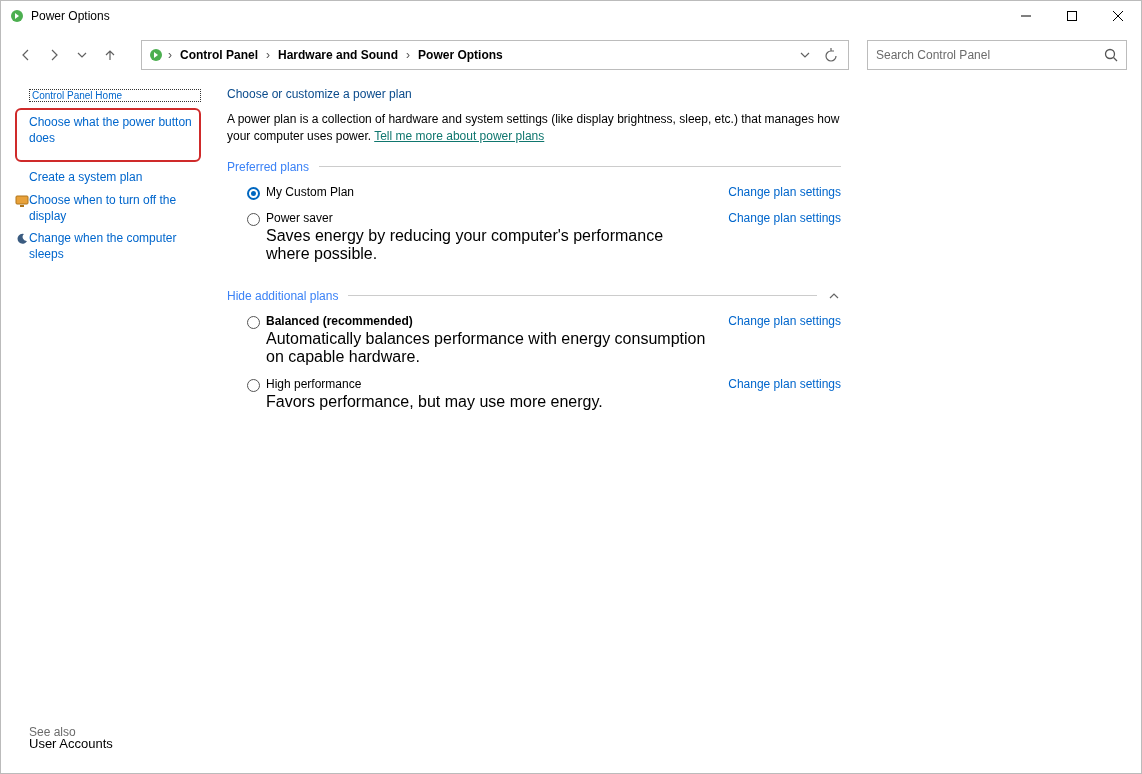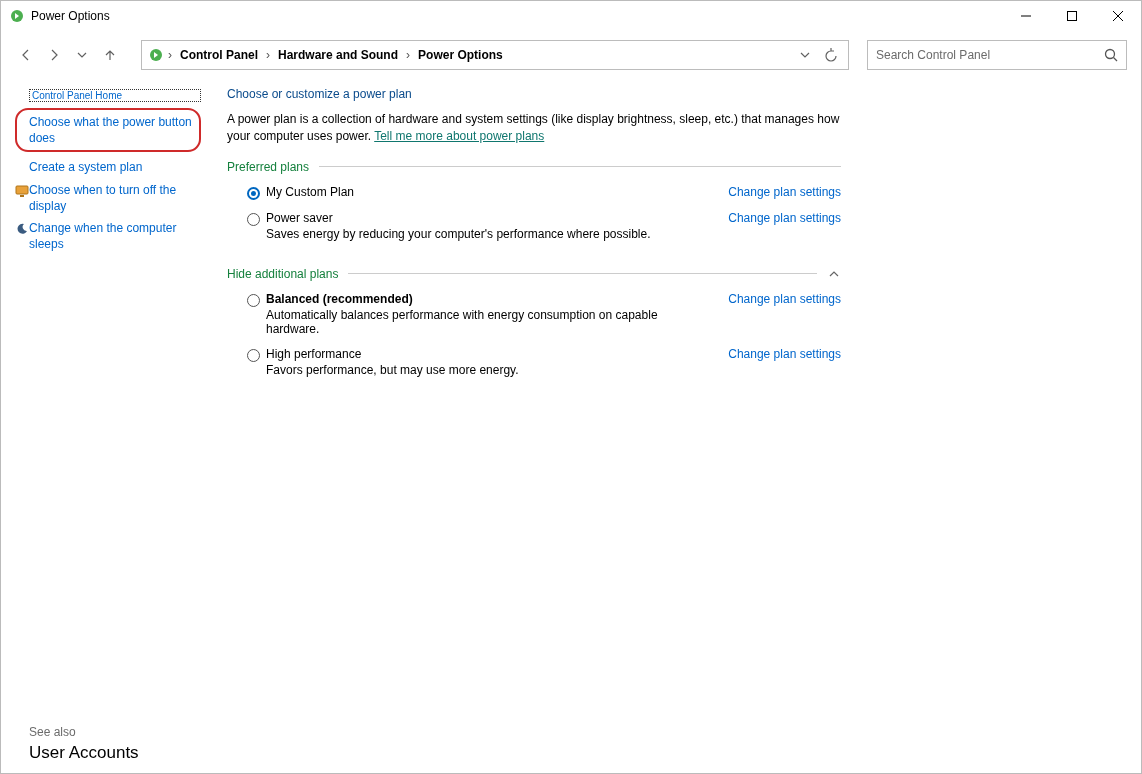--- a/index.html
+++ b/index.html
@@ -26,45 +26,45 @@
   .searchbox { width: 260px; height: 30px; border: 1px solid #bcbcbc; display:flex; align-items:center; padding:0 8px; margin-left:12px; color:#6b6b6b; }
   .searchbox .search-txt { flex:1; }
   .searchbox svg { stroke:#555;stroke-width:1.3;fill:none;}
 
   
   .body { display:flex; position:absolute; top:80px; bottom:0; left:0; right:0; }
   .sidebar { width: 210px; padding: 6px 10px 10px 14px; position:relative; }
   .sidebar a { color:#0066cc; text-decoration:none; display:block; }
   .cp-home { color:#15385e; border:1px dotted #333; display:inline-block; padding:0 2px; margin:2px 0 6px 14px; font-size:10px;}
   .side-link { padding:3px 0 3px 14px; line-height:1.35; }
-  .side-link.boxed { border:2px solid #cf2a2a; border-radius:13px; margin:4px 0; padding:4px 6px 4px 12px; }
+  .side-link.boxed { border:2px solid #cf2a2a; border-radius:6px; margin:4px 0; padding:4px 6px 14px 12px; }
   .side-link.with-icon { display:flex; padding-left:0;}
   .side-link.with-icon .ic { width:14px; flex:none; margin-top:2px;}
   .see-also { position:absolute; bottom:34px; left:28px; color:#6b6b6b; }
-  .see-also-link { position:absolute; bottom:10px; left:28px; color:#000; font-size:17px;}
+  .see-also-link { position:absolute; bottom:22px; left:28px; color:#000; font-size:13px;}
 
   .main { flex:1; padding:6px 300px 0 16px; position:relative; }
   h1.page-title { color:#0a4b8c; font-size:12px; font-weight:normal; margin-bottom:10px; }
   .intro { line-height:1.45; margin-bottom:14px; }
   .intro a { color:#0f766e; text-decoration:underline;}
 
   .section-row { display:flex; align-items:center; gap:10px; margin:6px 0 8px 0;}
-  .section-row .label { color:#15803d; white-space:nowrap; }
+  .section-row .label { color:#3b82f6; white-space:nowrap; }
   .section-row .rule { flex:1; height:1px; background:#ccc;}
   .section-row .chev { width:14px;height:14px; display:flex;align-items:center;justify-content:center;}
   .section-row .chev svg{stroke:#666;stroke-width:1.2;fill:none;}
 
   .plan { display:flex; align-items:flex-start; padding:3px 0 8px 20px; }
   .plan .radio { width:13px;height:13px;border:1px solid #555;border-radius:50%;margin-top:2px;margin-right:6px;flex:none;display:flex;align-items:center;justify-content:center;}
   .plan .radio.checked { border-color:#0067c0; border-width:2px;}
   .plan .radio.checked::after{content:"";width:5px;height:5px;border-radius:50%;background:#0067c0;}
   .plan .plan-body { flex:1; }
   .plan .plan-name { font-size:12px; }
   .plan .plan-name.bold { font-weight:600;}
-  .plan .plan-desc { color:#000; font-size:12px; margin-top:2px;}
+  .plan .plan-desc { color:#000; font-size:16px; margin-top:2px;}
   .plan .plan-link { color:#0066cc; text-decoration:none; white-space:nowrap; margin-left:20px;}
 
   .app-icon svg, .ic svg { display:block; }
 </style>
 </head>
 <body>
 
 <div class="titlebar">
   <span class="app-icon">
     <svg width="16" height="16" viewBox="0 0 16 16">

